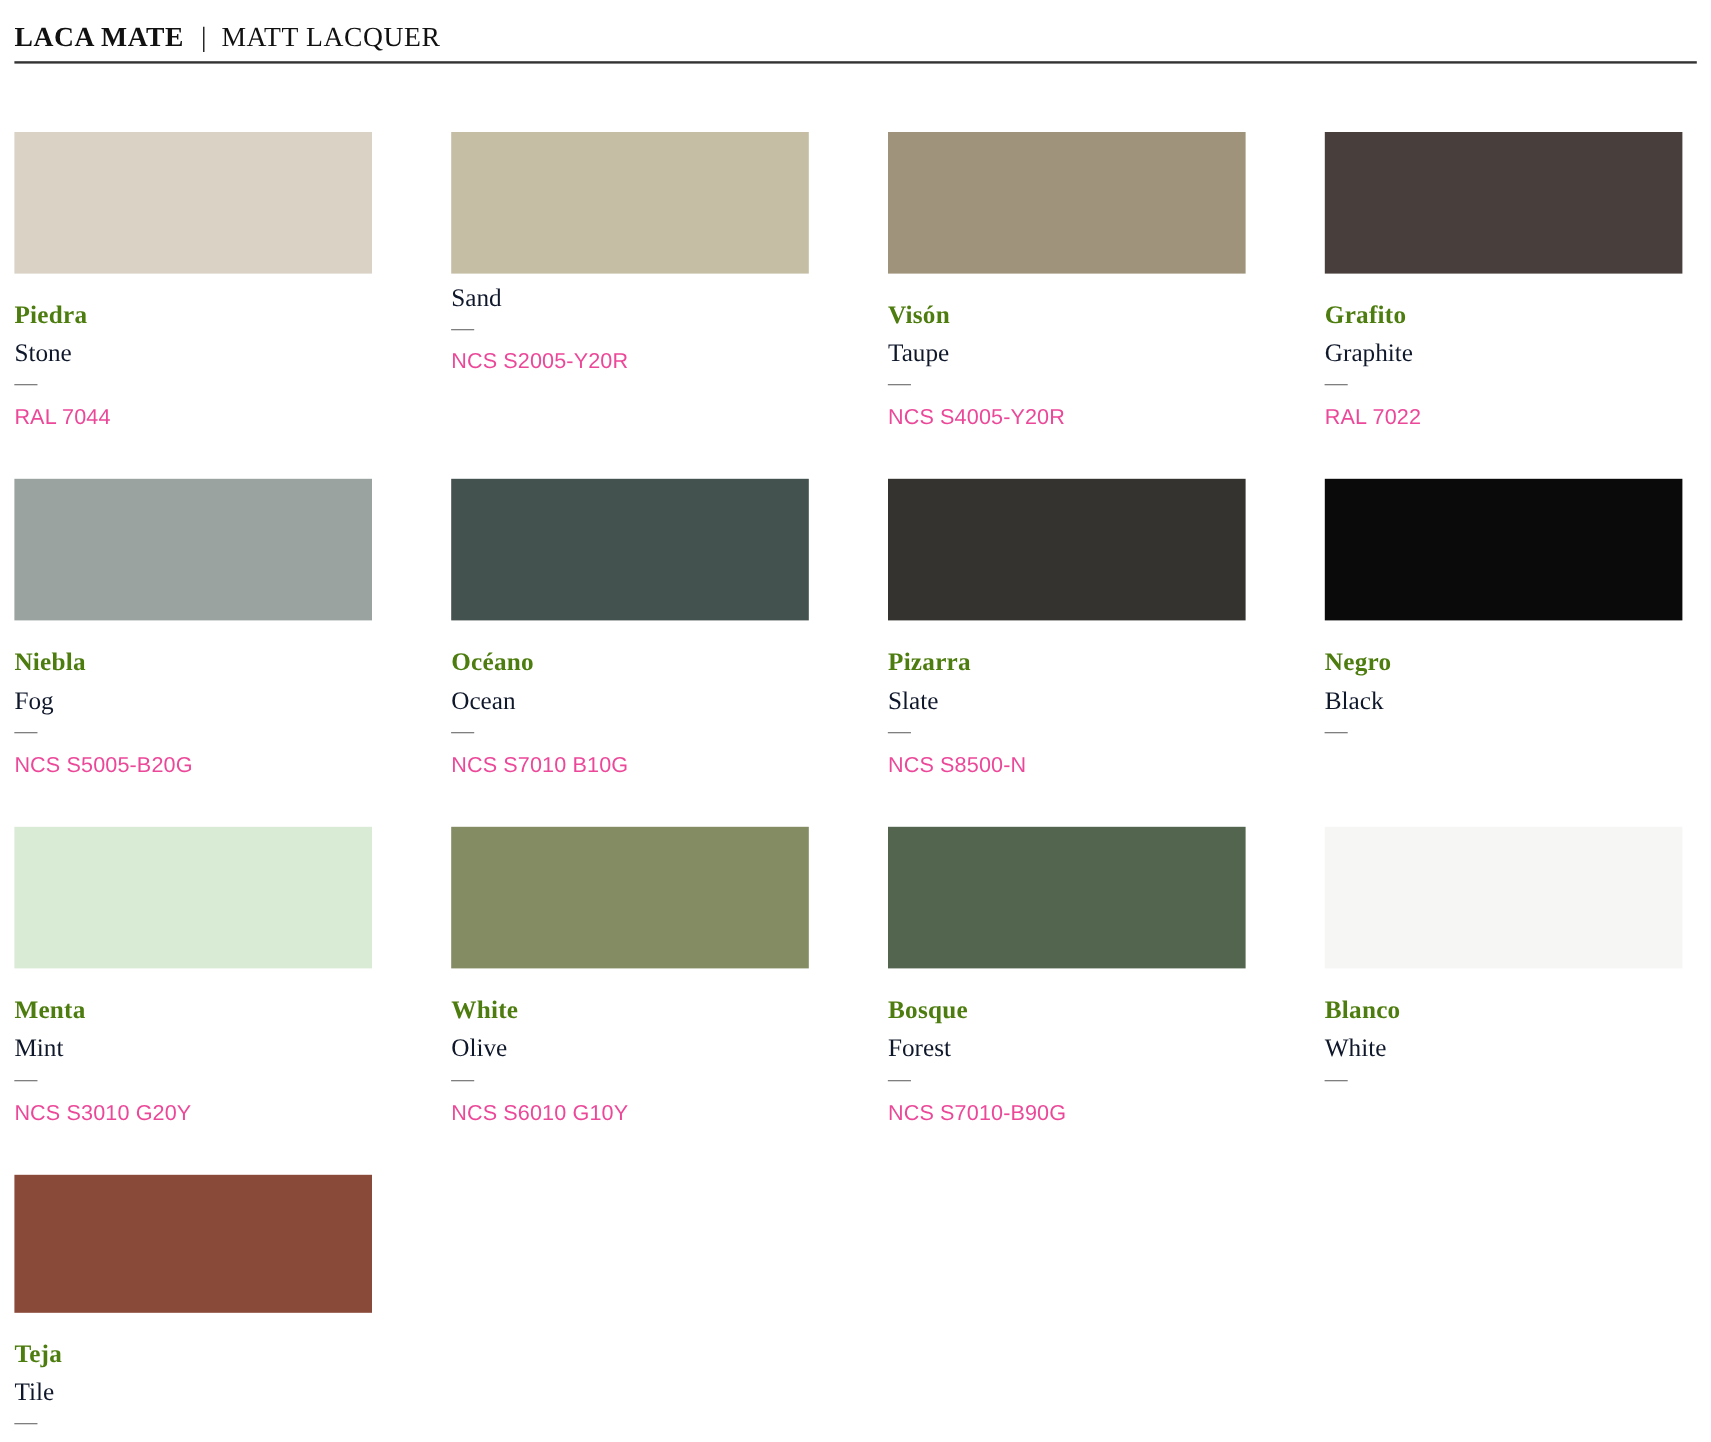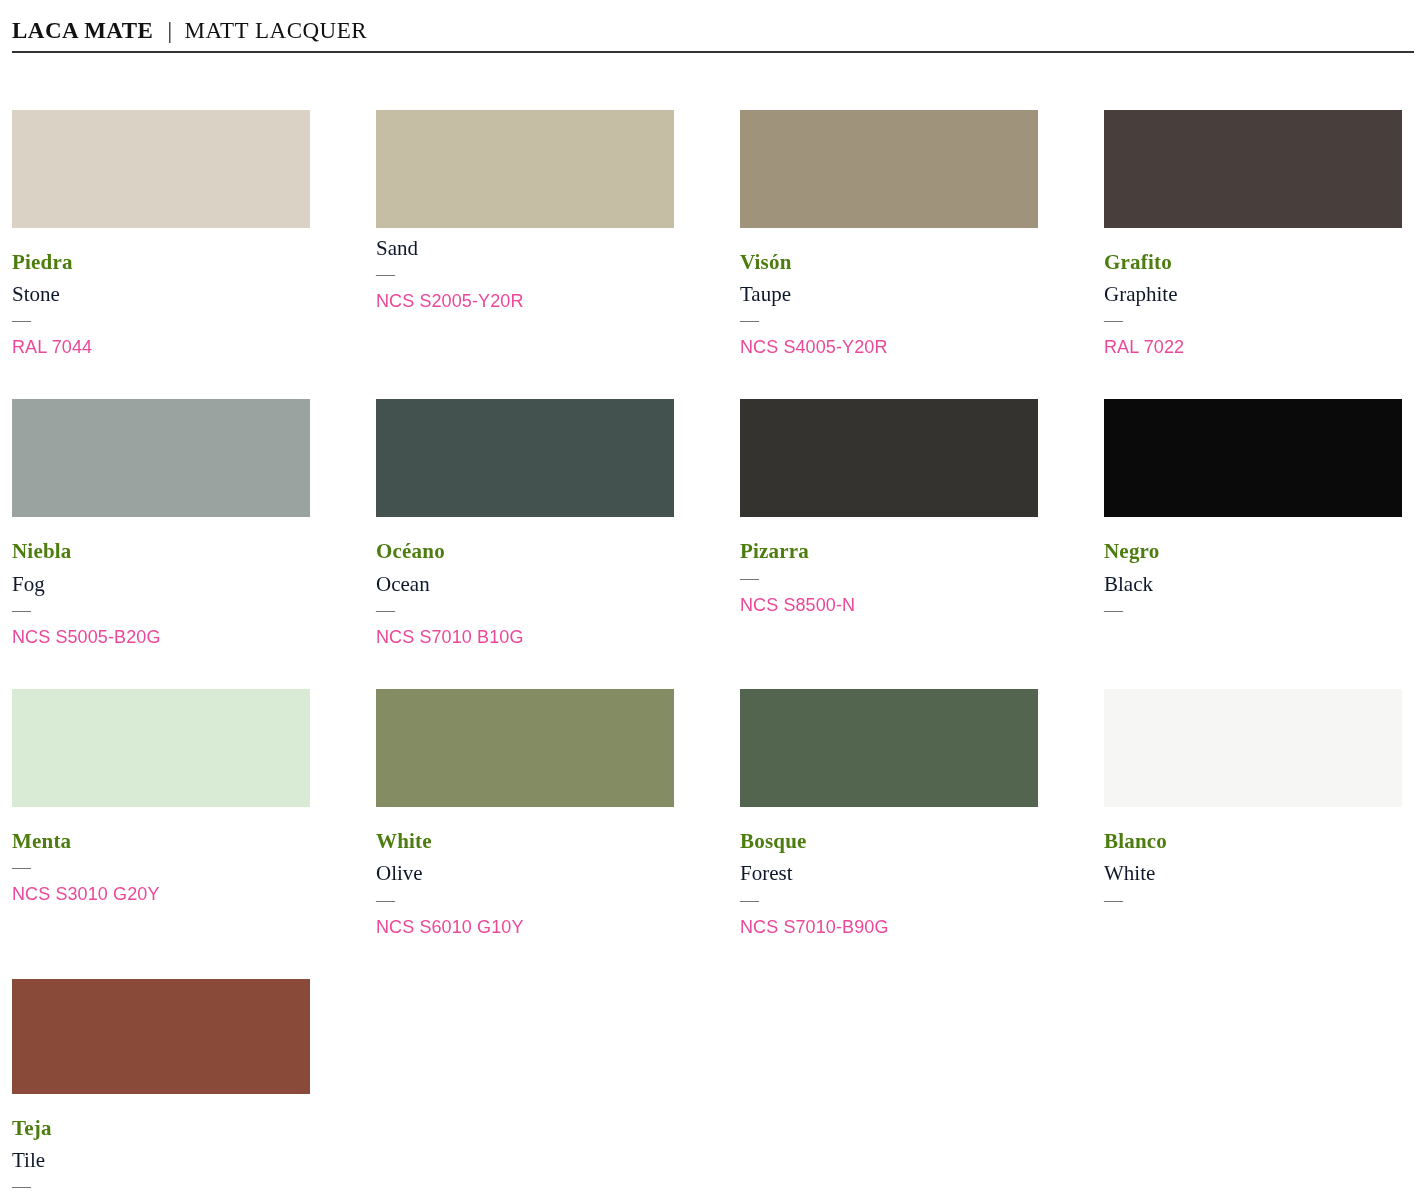--- a/index.html
+++ b/index.html
@@ -156,33 +156,35 @@
       <div class="swatch-cell">
         <div class="swatch-chip" style="background-color: rgb(68, 82, 79);"></div>
         <div class="swatch-name">Océano</div>
         <div class="swatch-translation">Ocean</div>
         <div class="swatch-dash">—</div>
         <div class="swatch-code">NCS S7010 B10G</div>
       </div>
       <div class="swatch-cell">
         <div class="swatch-chip" style="background-color: rgb(52, 51, 47);"></div>
         <div class="swatch-name">Pizarra</div>
+        <div class="swatch-translation">Slate</div>
         <div class="swatch-dash">—</div>
         <div class="swatch-code">NCS S8500-N</div>
       </div>
       <div class="swatch-cell">
         <div class="swatch-chip" style="background-color: rgb(10, 10, 10);"></div>
         <div class="swatch-name">Negro</div>
         <div class="swatch-translation">Black</div>
         <div class="swatch-dash">—</div>
         <div class="swatch-code"></div>
       </div>
       <div class="swatch-cell">
         <div class="swatch-chip" style="background-color: rgb(218, 235, 213);"></div>
         <div class="swatch-name">Menta</div>
+        <div class="swatch-translation">Mint</div>
         <div class="swatch-dash">—</div>
         <div class="swatch-code">NCS S3010 G20Y</div>
       </div>
       <div class="swatch-cell">
         <div class="swatch-chip" style="background-color: rgb(131, 140, 99);"></div>
         <div class="swatch-name">White</div>
         <div class="swatch-translation">Olive</div>
         <div class="swatch-dash">—</div>
         <div class="swatch-code">NCS S6010 G10Y</div>
       </div>

